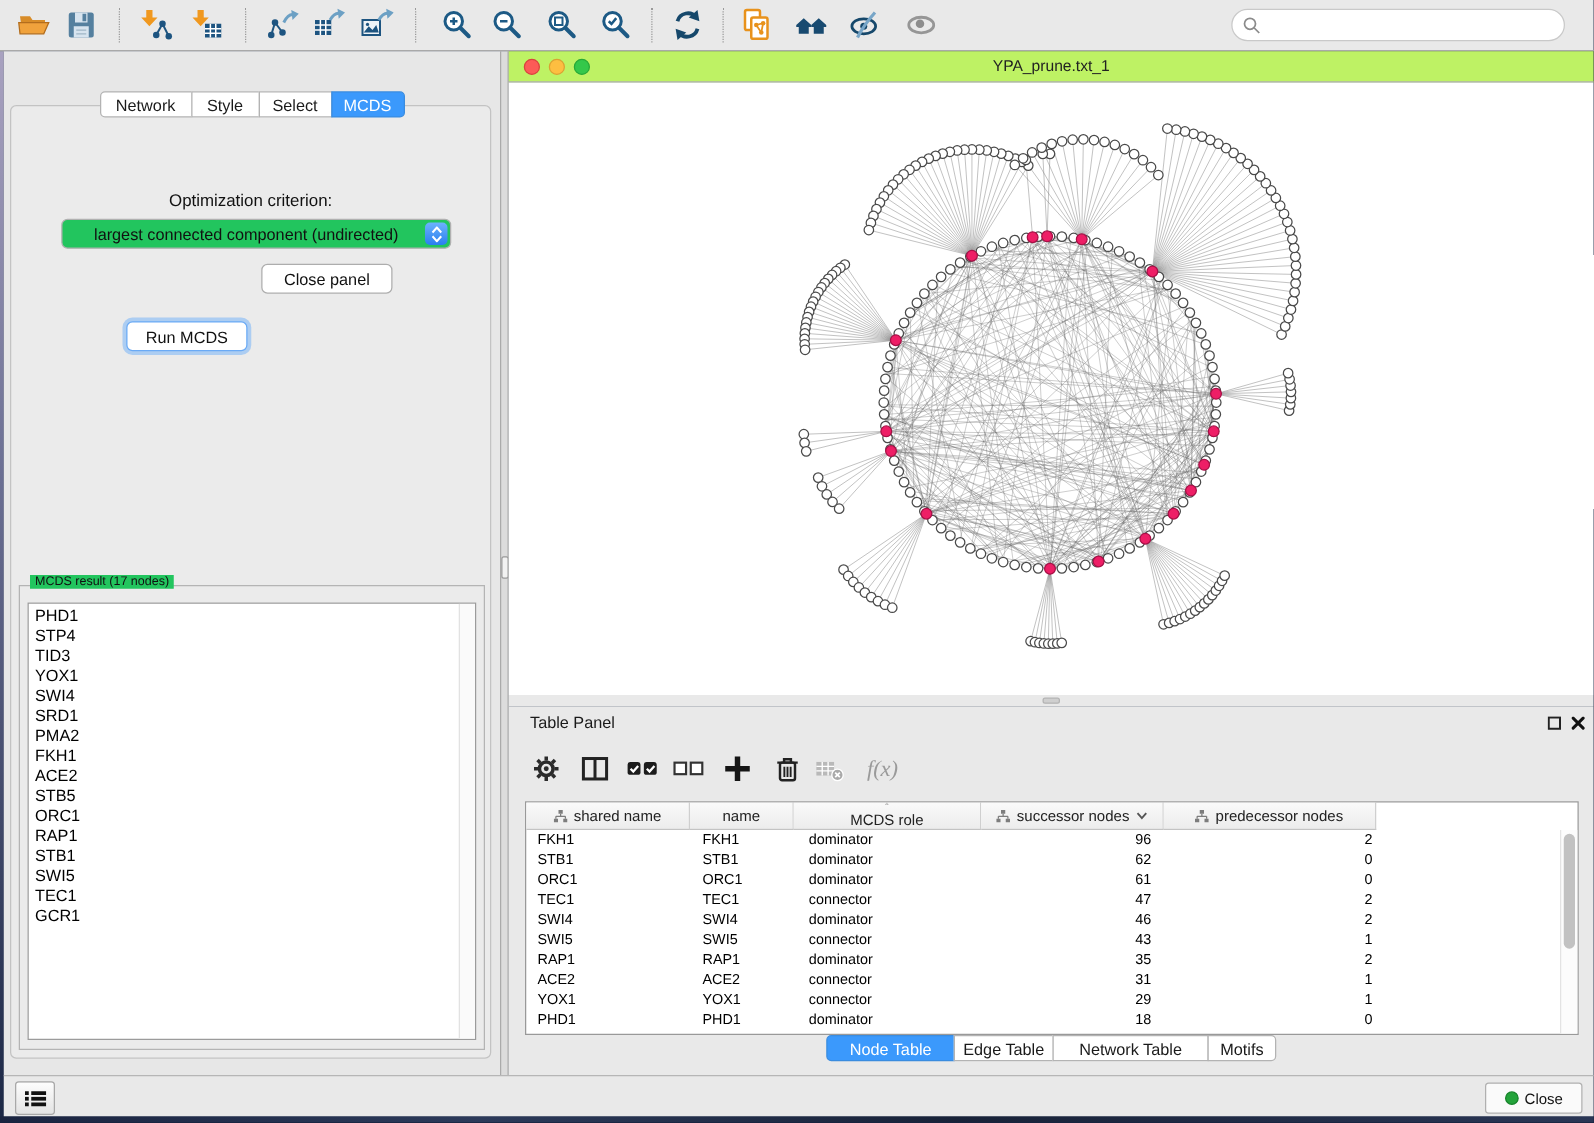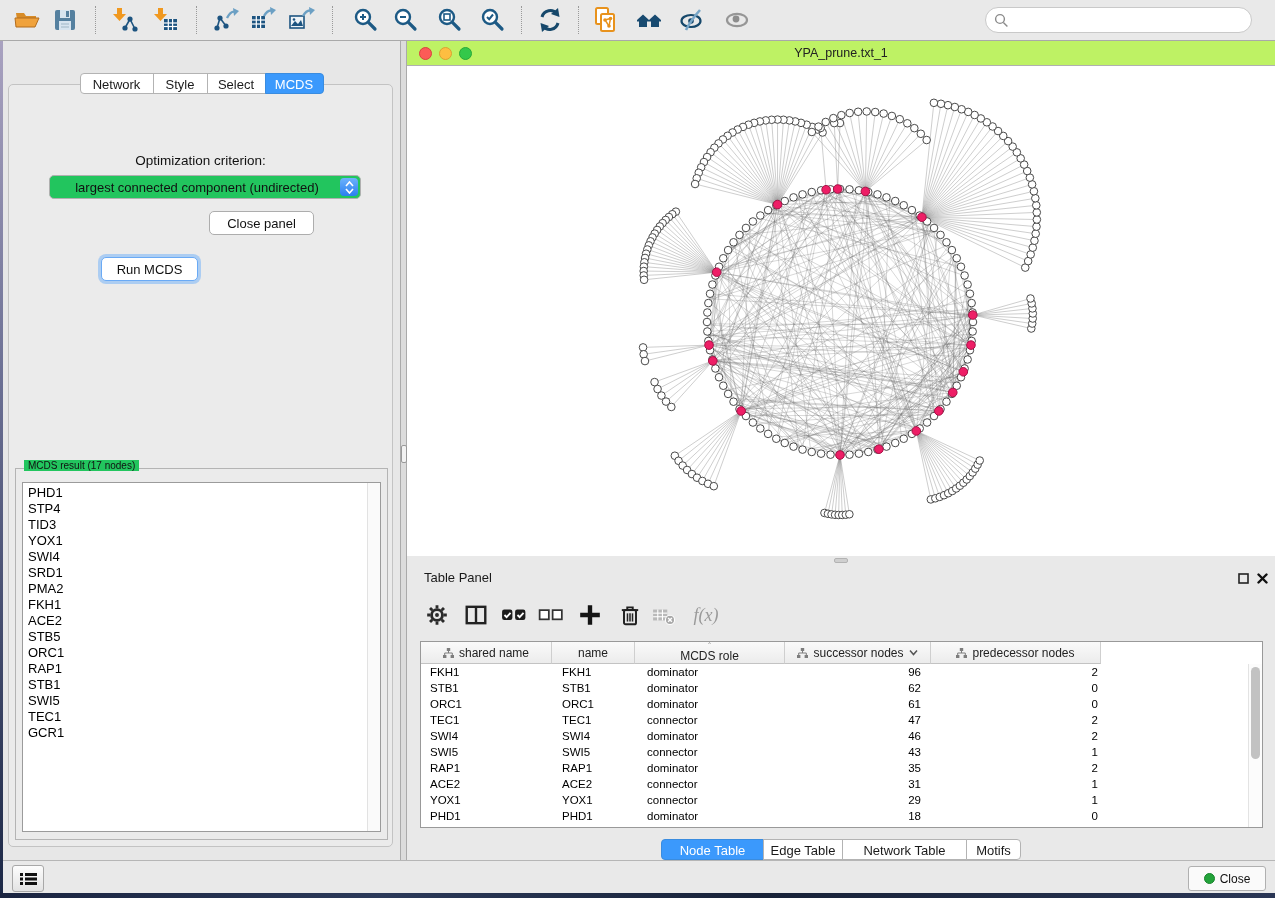--- a/index.html
+++ b/index.html
@@ -84,21 +84,21 @@
   .th.c0{width:131px;} .th.c1{width:83px;} .th.c2{width:150px;flex-direction:column;} .th.c3{width:146px;} .th.c4{width:170px;}
   #tp-tbody{position:absolute;left:0;top:22px;right:13px;}
   .tr{display:flex;height:16px;line-height:16px;font-size:11.5px;color:#000;}
   .td{box-sizing:border-box;white-space:nowrap;overflow:hidden;}
   .td.c0{width:131px;padding-left:9px;} .td.c1{width:83px;padding-left:10px;}
   .td.c2{width:150px;padding-left:12px;} .td.c3{width:146px;text-align:right;padding-right:10px;}
   .td.c4{width:170px;text-align:right;padding-right:3px;}
   #tp-scrollbar{position:absolute;right:0;top:22px;bottom:0;width:13px;background:#fcfcfc;border-left:1px solid #e3e3e3;}
   #tp-thumb{position:absolute;left:2px;top:3px;width:9px;height:92px;background:#c2c2c2;border-radius:5px;}
   #tp-tabs{position:absolute;left:0;top:263px;width:100%;height:32px;display:flex;
-    justify-content:center;align-items:flex-end;}
+    justify-content:center;align-items:flex-start;}
   
   #statusbar{position:absolute;left:3px;top:860px;width:1272px;height:33px;background:#e9e9e9;
     border-top:1px solid #b6b6b6;box-sizing:border-box;}
   #list-btn{position:absolute;left:9px;top:4px;width:30px;height:25px;background:linear-gradient(#fdfdfd,#e3e3e3);
     border:1px solid #a8a8a8;border-radius:3px;display:flex;align-items:center;justify-content:center;}
   #memory-btn{position:absolute;right:9px;top:5px;width:76px;height:23px;background:#fafafa;
     border:1px solid #b0b0b0;border-radius:3px;display:flex;align-items:center;justify-content:center;gap:5px;
     font-size:12px;color:#111;}
   #memory-dot{width:11px;height:11px;border-radius:50%;background:#23a33a;border:1px solid #17842b;box-sizing:border-box;}
 </style>

